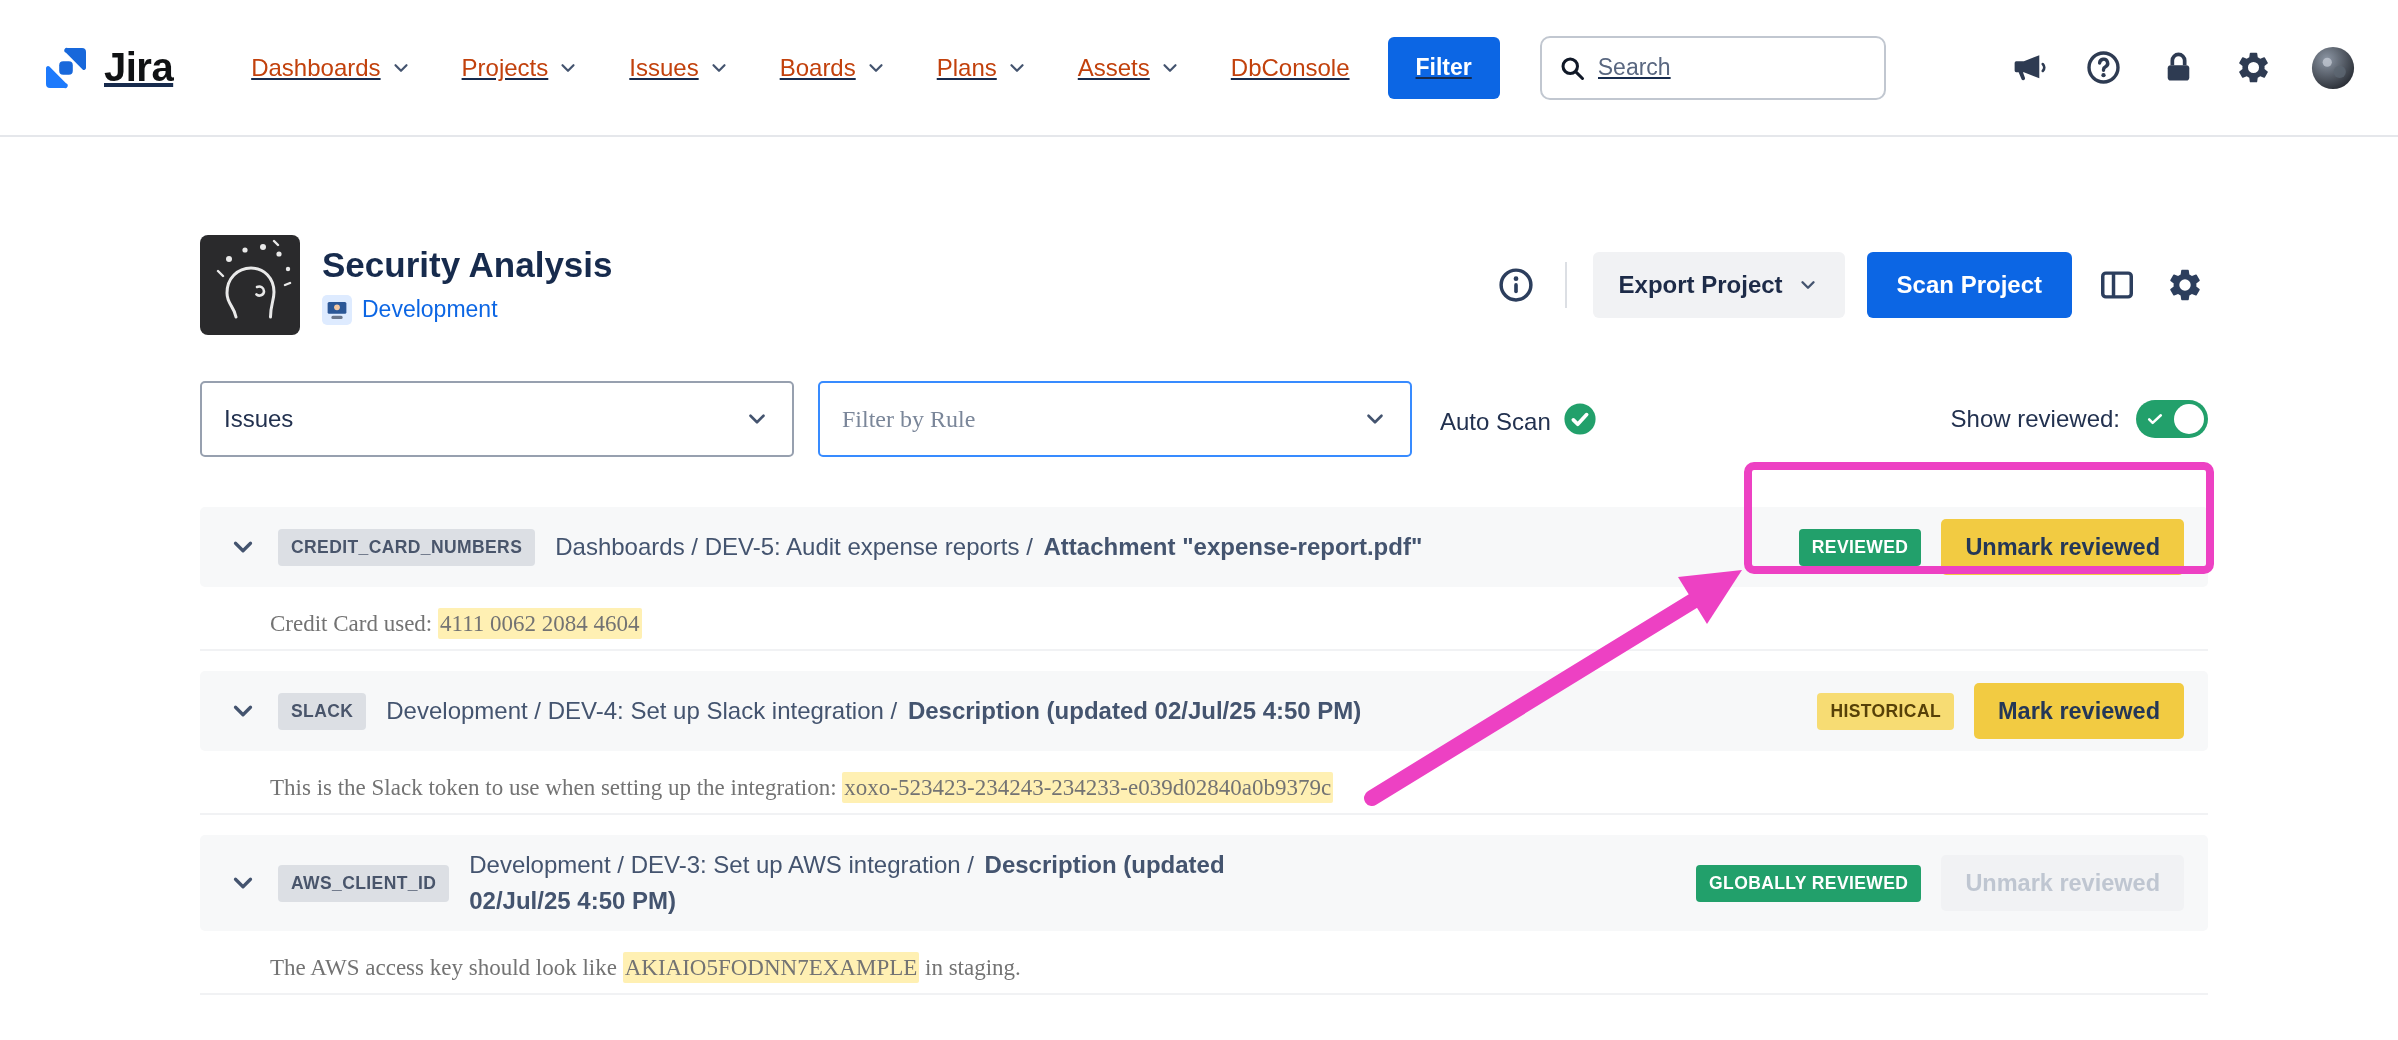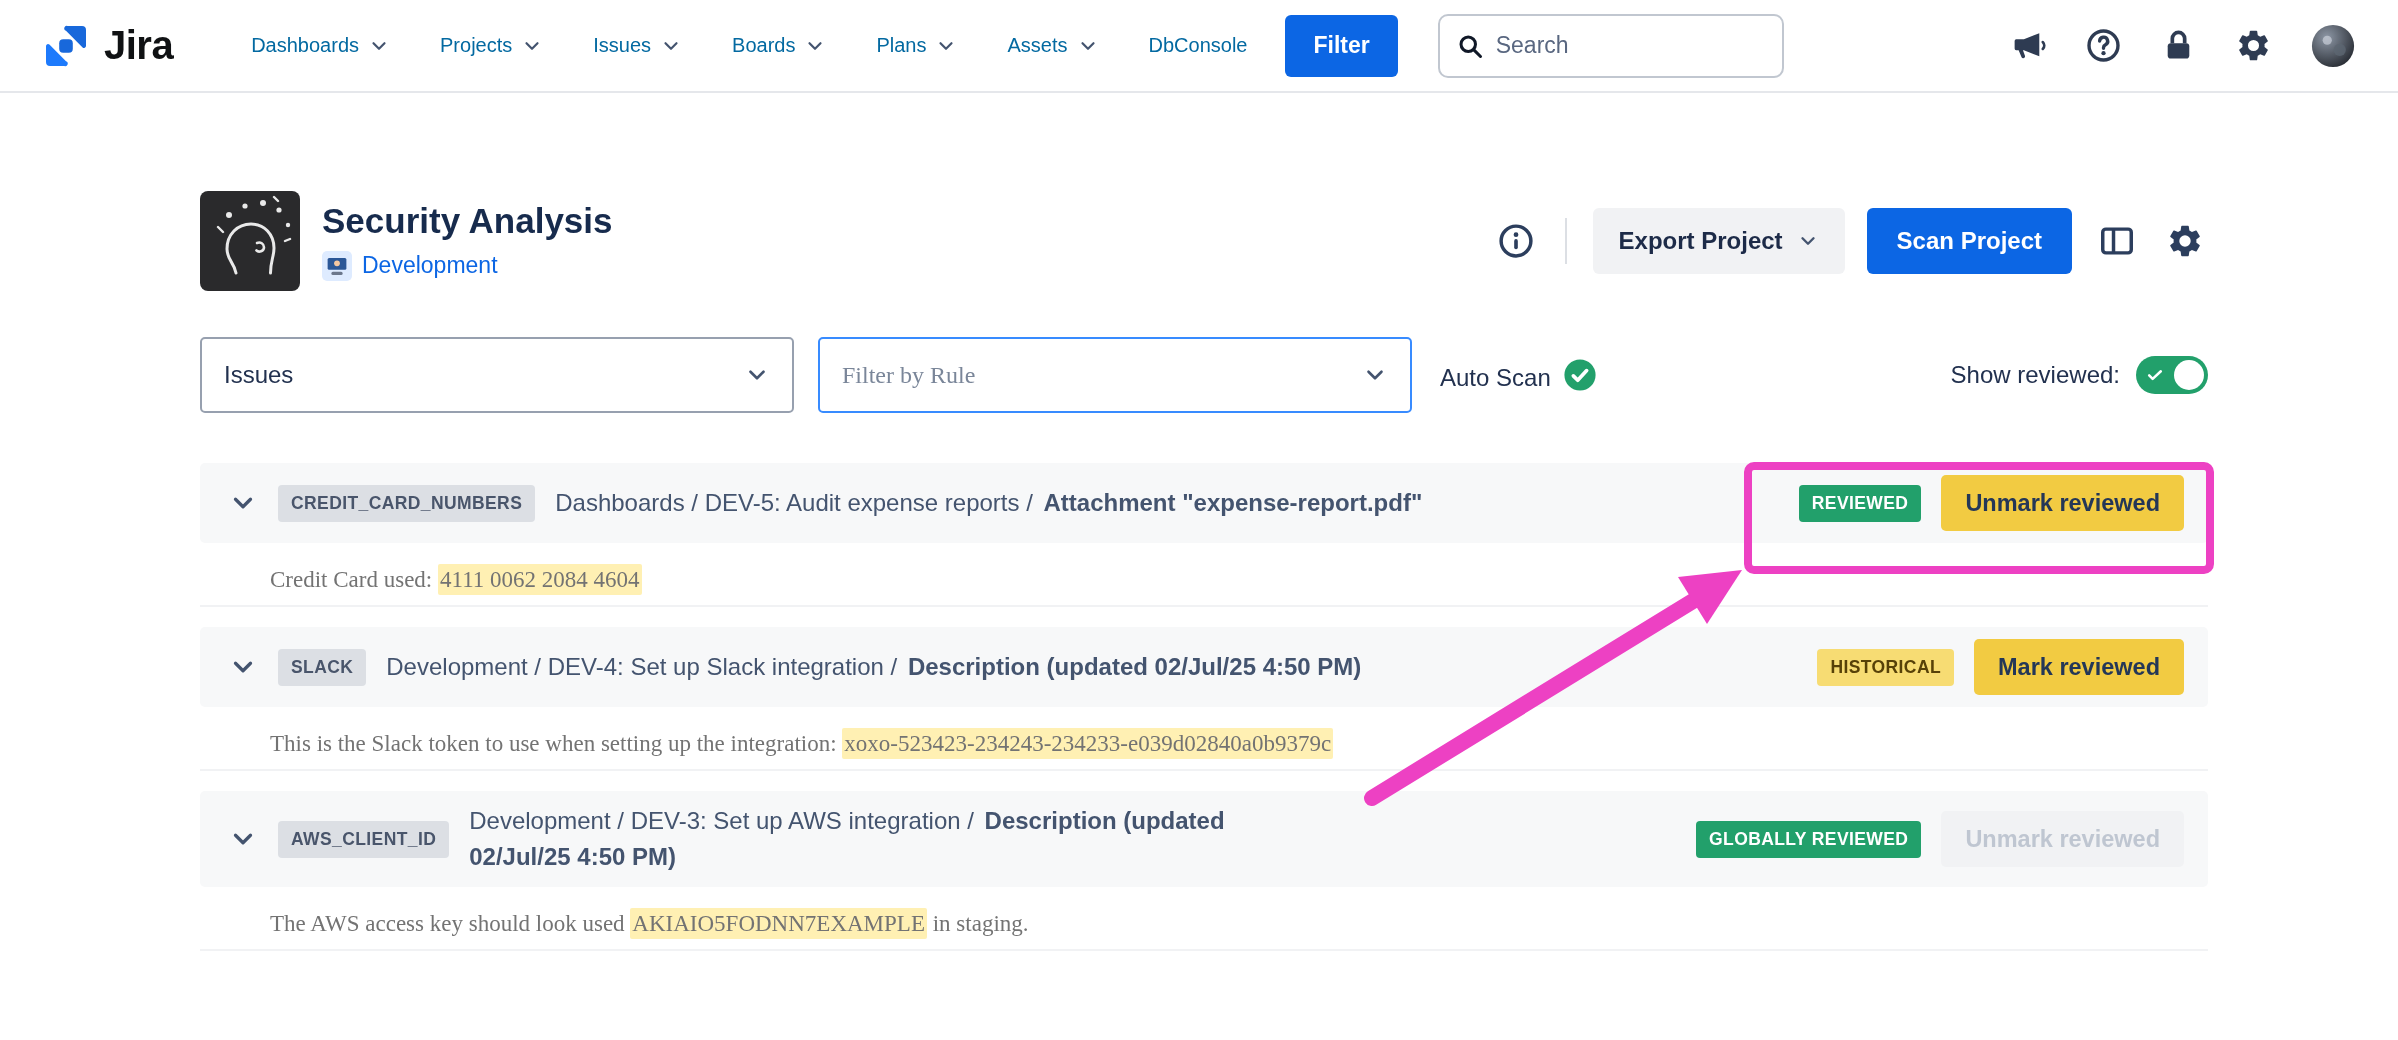--- a/index.html
+++ b/index.html
@@ -4,26 +4,26 @@
 <style>
   * { box-sizing: border-box; }
   html,body { margin:0; padding:0; }
   body {
     width:2398px; height:1040px; position:relative; overflow:hidden;
     background:#ffffff; color:#172B4D;
     font-family:"Liberation Sans","DejaVu Sans",sans-serif;
   }
 
   
-  .topnav { height:93px; display:flex; align-items:center; padding:0 42px; border-bottom:2px solid #E5E7EB; }
+  .topnav { height:137px; display:flex; align-items:center; padding:0 42px; border-bottom:2px solid #E5E7EB;text-decoration:underline; }
   .logo { display:flex; align-items:center; gap:14px; cursor:pointer; }
   .logo svg { width:48px; height:48px; display:block; }
   .logo-text { font-size:40px; font-weight:700; color:#101214; letter-spacing:-0.5px; }
   .nav-list { display:flex; align-items:center; gap:50px; margin-left:78px; }
-  .nav-item { display:flex; align-items:center; gap:9px; font-size:20px; color:#0369a1; cursor:pointer; white-space:nowrap; }
+  .nav-item { display:flex; align-items:center; gap:9px; font-size:24px; color:#c2410c; cursor:pointer; white-space:nowrap; }
   .chev svg { width:22px; height:22px; color:#44546F; display:block; }
   .create-btn { margin-left:38px; background:#0C66E4; color:#fff; border:none; border-radius:6px;
     font-size:23px; font-weight:700; padding:0 28px; height:62px; font-family:inherit; cursor:pointer; }
   .search-box { margin-left:40px; width:346px; height:64px; border:2px solid #C1C7D0; border-radius:10px;
     display:flex; align-items:center; padding:0 16px; gap:10px; background:#fff; }
   .search-box svg { width:28px; height:28px; color:#101827; flex:none; }
   .search-box input { border:none; outline:none; font-size:23px; color:#172B4D; width:100%; font-family:inherit; background:transparent; }
   .search-box input::placeholder { color:#596780; }
   .nav-icons { margin-left:auto; display:flex; align-items:center; gap:38px; }
   .nav-icon { cursor:pointer; }
@@ -356,21 +356,21 @@
         <span class="rule-badge">AWS_CLIENT_ID</span>
         <div class="crumb-area narrow">
           <span>Development  /  DEV-3: Set up AWS integration  / </span><span class="crumb-src">Description (updated 02/Jul/25 4:50 PM)</span>
         </div>
         <div class="right-group">
           <span class="lozenge lozenge-green">GLOBALLY REVIEWED</span>
           <button class="btn-review" disabled="">Unmark reviewed</button>
         </div>
       </div>
       <div class="finding-body">
-        <span>The AWS access key should look used </span><span class="hl">AKIAIO5FODNN7EXAMPLE</span><span> in staging.</span>
+        <span>The AWS access key should look like </span><span class="hl">AKIAIO5FODNN7EXAMPLE</span><span> in staging.</span>
       </div>
     </section>
 
   </div>
 </main>
 
 <div class="anno-box"></div>
 <svg class="anno-arrow" width="2398" height="1040" viewBox="0 0 2398 1040">
   <line x1="1372" y1="798" x2="1693" y2="601" stroke="#ED41C3" stroke-width="16" stroke-linecap="round"></line>
   <polygon points="1742,570 1707,624 1678,577" fill="#ED41C3"></polygon>

